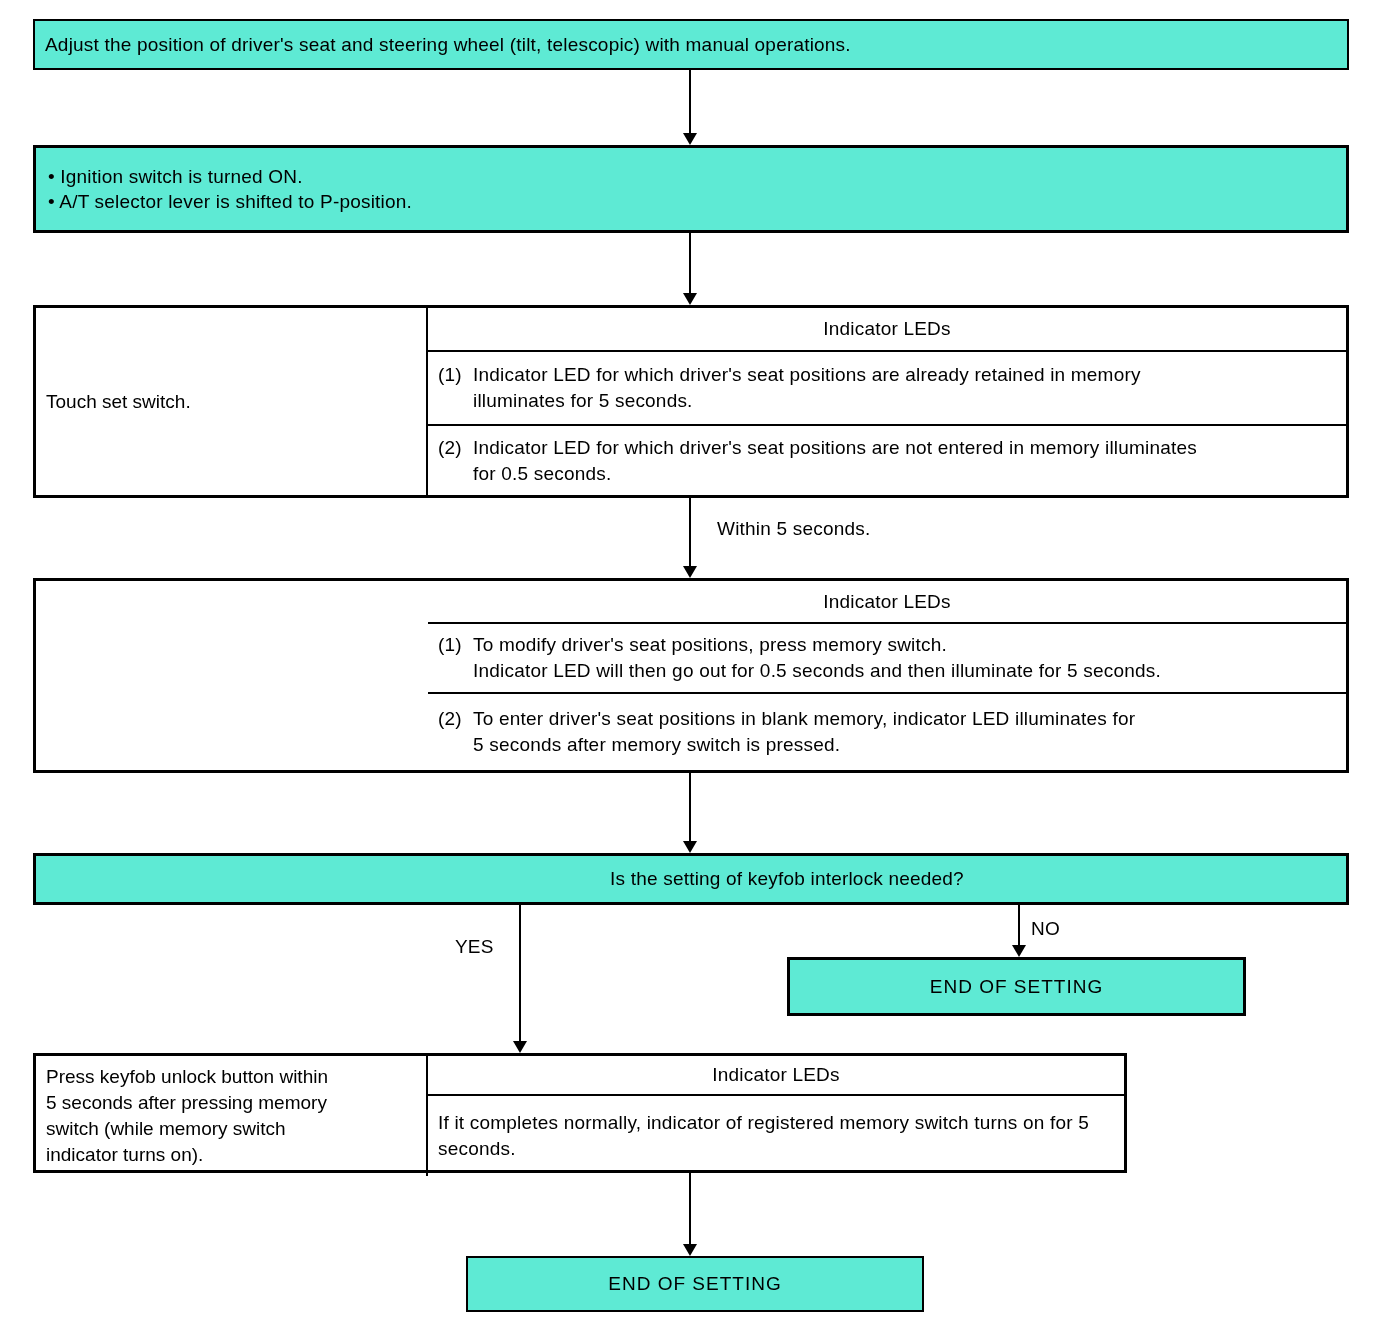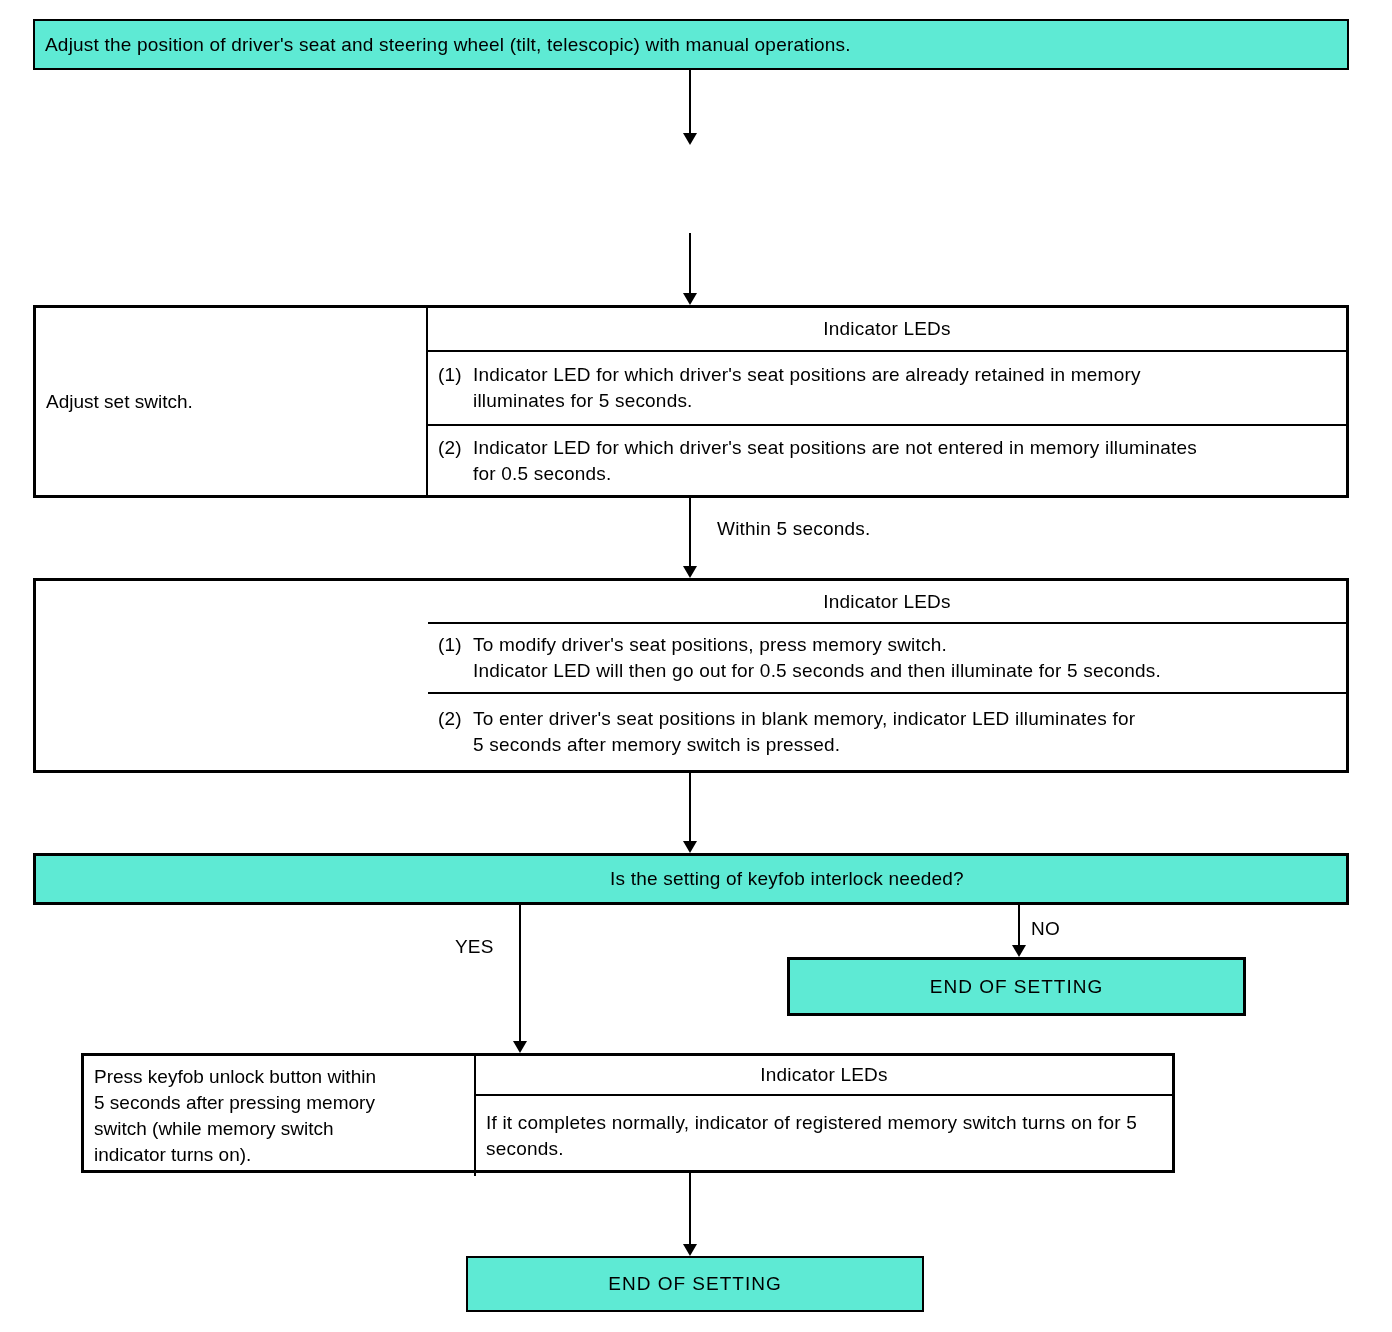--- a/index.html
+++ b/index.html
@@ -120,28 +120,32 @@
 
   <div class="box vcenter pad-l" style="left:33px; top:19px; width:1316px; height:51px;">
     <span>Adjust the position of driver's seat and steering wheel (tilt, telescopic) with manual operations.</span>
   </div>
 
   <div class="arrow" style="left:683px; top:70px; height:75px;">
     <div class="shaft"></div>
     <div class="tip"></div>
   </div>
 
+  <div class="box b3 bullets" style="left:33px; top:145px; width:1316px; height:88px;">
+    <div>• Ignition switch is turned ON.</div>
+    <div>• A/T selector lever is shifted to P-position.</div>
+  </div>
 
   <div class="arrow" style="left:683px; top:233px; height:72px;">
     <div class="shaft"></div>
     <div class="tip"></div>
   </div>
 
   <div class="tbl t-rows3" style="left:33px; top:305px; width:1316px; height:193px;">
-    <div class="leftcell">Adjust set switch.</div>
+    <div class="leftcell">Touch set switch.</div>
     <div class="hdr">Indicator LEDs</div>
     <div class="rrow mid">
       <div class="item">
         <span class="marker">(1)</span>
         <span class="itext">Indicator LED for which driver's seat positions are already retained in memory
 illuminates for 5 seconds.</span>
       </div>
     </div>
     <div class="rrow">
       <div class="item">
@@ -192,21 +196,21 @@
   <div class="flabel" style="left:455px; top:936px;">YES</div>
 
   <div class="arrow" style="left:1012px; top:905px; height:52px;">
     <div class="shaft"></div>
     <div class="tip"></div>
   </div>
   <div class="flabel" style="left:1031px; top:918px;">NO</div>
 
   <div class="box b3 endbox" style="left:787px; top:957px; width:459px; height:59px;">END OF SETTING</div>
 
-  <div class="tbl t-rows2" style="left:33px; top:1053px; width:1094px; height:120px;margin-left:48px;">
+  <div class="tbl t-rows2" style="left:33px; top:1053px; width:1094px; height:120px;">
     <div class="leftcell">Press keyfob unlock button within
 5 seconds after pressing memory
 switch (while memory switch
 indicator turns on).</div>
     <div class="hdr">Indicator LEDs</div>
     <div class="rrow">
       <span class="itext">If it completes normally, indicator of registered memory switch turns on for 5 seconds.</span>
     </div>
   </div>
 

